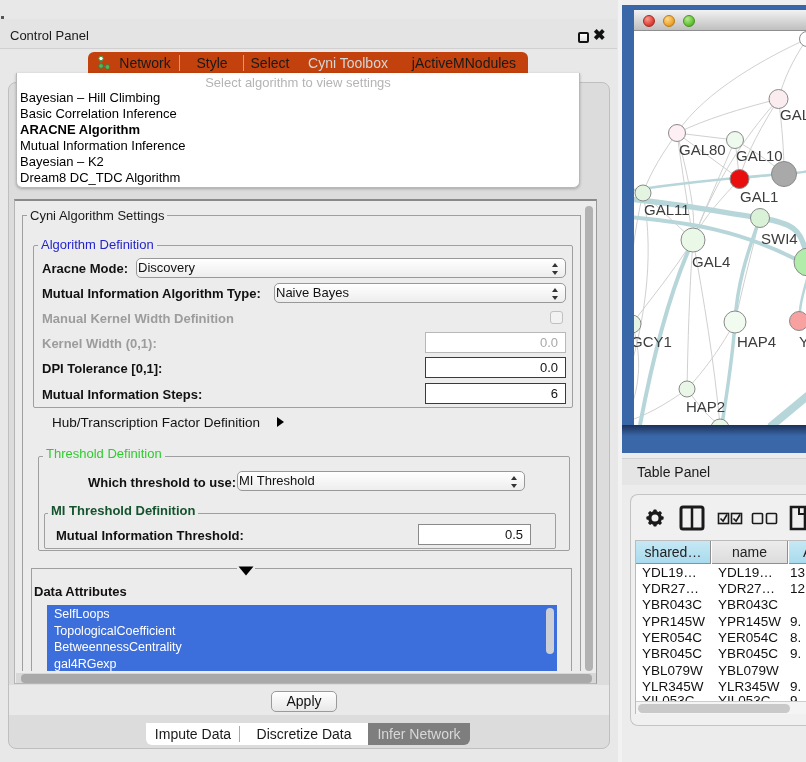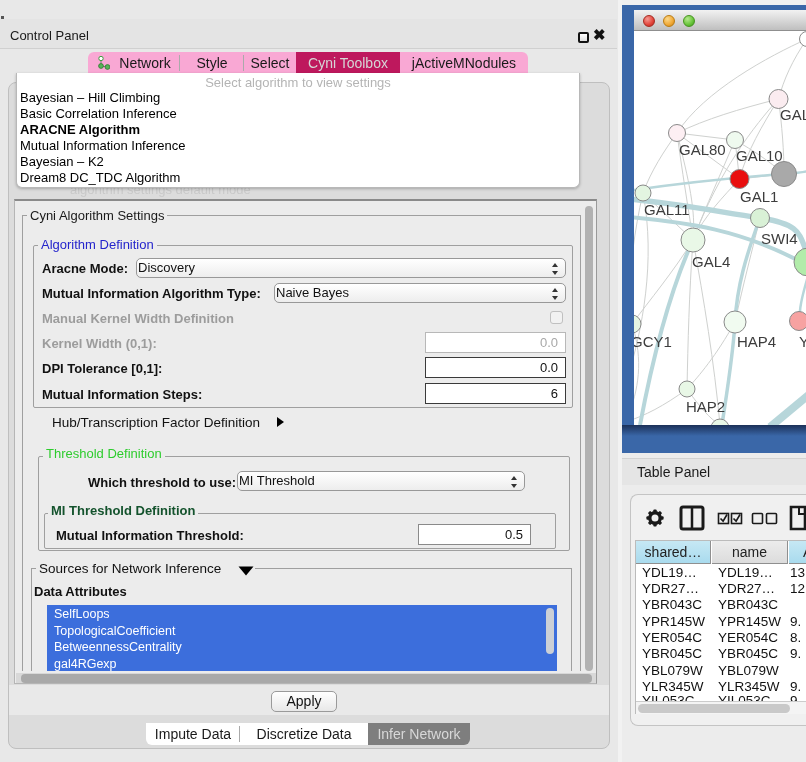--- a/index.html
+++ b/index.html
@@ -5,22 +5,22 @@
 * { margin:0; padding:0; box-sizing:border-box; }
 html,body { width:806px; height:762px; overflow:hidden; }
 body { font-family:"Liberation Sans", sans-serif; background:#e8e8e8; position:relative; }
 
 #cp { position:absolute; left:0; top:16px; width:618px; height:762px; background:#e8e8e8; }
 #cp-title { position:absolute; left:0; top:3px; width:617px; height:30px; background:#e4e4e4; border-bottom:1px solid #d0d0d0; }
 #cp-title .t { position:absolute; left:10px; top:9px; font-size:13px; color:#1a1a1a; }
 #btn-float { position:absolute; left:578px; top:13px; width:11px; height:11px; border:2px solid #111; border-radius:2px; background:linear-gradient(#fff,#ddd); }
 #btn-close { position:absolute; left:593px; top:7px; font-size:15px; font-weight:bold; color:#111; }
 #corner-mark { position:absolute; left:1px; top:0; width:3px; height:8px; background:#555; }
-.ttab { position:absolute; top:36px; height:22px; background:#f9a8d4; font-size:14px; color:#1a1a1a; text-align:center; line-height:22px; }
-.ttab.dark { background:#be185d; color:#d6d6d6; }
+.ttab { position:absolute; top:36px; height:22px; background:#c2410c; font-size:14px; color:#1a1a1a; text-align:center; line-height:22px; }
+.ttab.dark { background:#c2410c; color:#d6d6d6; }
 .tsep { position:absolute; top:3px; width:1px; height:16px; background:#aaa; }
 
 #outer { position:absolute; left:8px; top:66px; width:602px; height:667px; background:#dcdcdc; border:1px solid #bfbfbf; border-radius:8px; }
 
 #spane { position:absolute; left:14px; top:183px; width:583px; height:485px; background:#ececec; border-top:2px solid #8a8a8a; border-left:1px solid #b5b5b5; border-right:1px solid #9a9a9a; border-bottom:1px solid #b5b5b5; }
 .group { position:absolute; border:1px solid #9f9f9f; border-radius:2px; }
 .lbl { position:absolute; font-size:13px; font-weight:bold; color:#111; white-space:nowrap; }
 .lbl.dis { color:#9c9c9c; }
 .combo { position:absolute; height:20px; background:linear-gradient(#ffffff,#ededed); border:1px solid #989898; border-radius:5px; font-size:13px; color:#111; line-height:18px; padding-left:1px; }
 .combo .arr { position:absolute; right:6px; top:2px; width:8px; height:16px; }
@@ -77,21 +77,20 @@
     </svg>
     <span style="padding-left:22px;">Network</span>
   </div>
   <div class="ttab" style="left:180px; width:64px;">Style</div>
   <div class="ttab" style="left:244px; width:52px;">Select</div>
   <div class="ttab dark" style="left:296px; width:104px;">Cyni Toolbox</div>
   <div class="ttab" style="left:400px; width:128px; border-radius:0 6px 0 0;">jActiveMNodules</div>
   <div class="tsep" style="left:179px; top:39px;"></div>
   <div class="tsep" style="left:243px; top:39px;"></div>
 
-  <div style="position:absolute; left:70px; top:166px; font-size:13px; color:#c9c9c9; z-index:1;">algorithm settings default mode</div>
 
   <div id="spane"></div>
   <div style="position:absolute; left:9px; top:669px; width:600px; height:30px; background:#e9e9e9;"></div>
 
   <div style="position:absolute; left:585px; top:190px; width:8px; height:465px; background:#b2b2b2; border-radius:4px; z-index:5;"></div>
 
   <div style="position:absolute; left:16px; top:657px; width:580px; height:10px; background:#d8d8d8; z-index:5;"></div>
   <div style="position:absolute; left:21px; top:657.5px; width:571px; height:9px; background:#a9a9a9; border-radius:4px; z-index:6;"></div>
 
   <div style="position:absolute; left:22px; top:199px; width:559px; height:456px; border:1px solid #9f9f9f; border-bottom:none; z-index:2;"></div>
@@ -140,21 +139,20 @@
             <path d="M1 10 L4 14 L7 10 Z" fill="#333"></path>
           </svg></span></div>
 
     <div class="group" style="left:44px; top:497px; width:512px; height:36px;"></div>
     <div style="position:absolute; left:48px; top:487px; background:#ececec; padding:0 3px; font-size:13px; color:#14532d;font-weight:bold;">MI Threshold Definition</div>
 
     <div class="lbl" style="left:56px; top:512px;">Mutual Information Threshold:</div>
     <div class="field" style="left:418px; top:508px; width:113px; border:1px solid #8a8a8a;">0.5</div>
 
     <div style="position:absolute; left:31px; top:552px; width:541px; height:103px; border:1px solid #9f9f9f; border-bottom:none;"></div>
-    <div style="position:absolute; left:36px; top:545px; background:#ececec; padding:0 24px 0 3px; font-size:13.5px; color:#111;">Sources for Network Inference</div>
     <svg width="18" height="13" style="position:absolute; left:237px; top:548px; background:#ececec; padding:0;">
         <path d="M1.5 2.5 L16.5 2.5 L9 11.5 Z" fill="#000"></path>
       </svg>
 
     <div class="lbl" style="left:34px; top:568px;">Data Attributes</div>
 
     <div style="position:absolute; left:47px; top:589px; width:510px; height:66px; background:#3c6edc; overflow:hidden;">
       <div style="font-size:12.5px; color:#fff; padding:1px 0 0 7px; line-height:16.7px;">SelfLoops<br>TopologicalCoefficient<br>BetweennessCentrality<br>gal4RGexp</div>
     </div>
     <div style="position:absolute; left:546px; top:592px; width:8px; height:46px; background:#ccd0d6; border-radius:4px;"></div>

